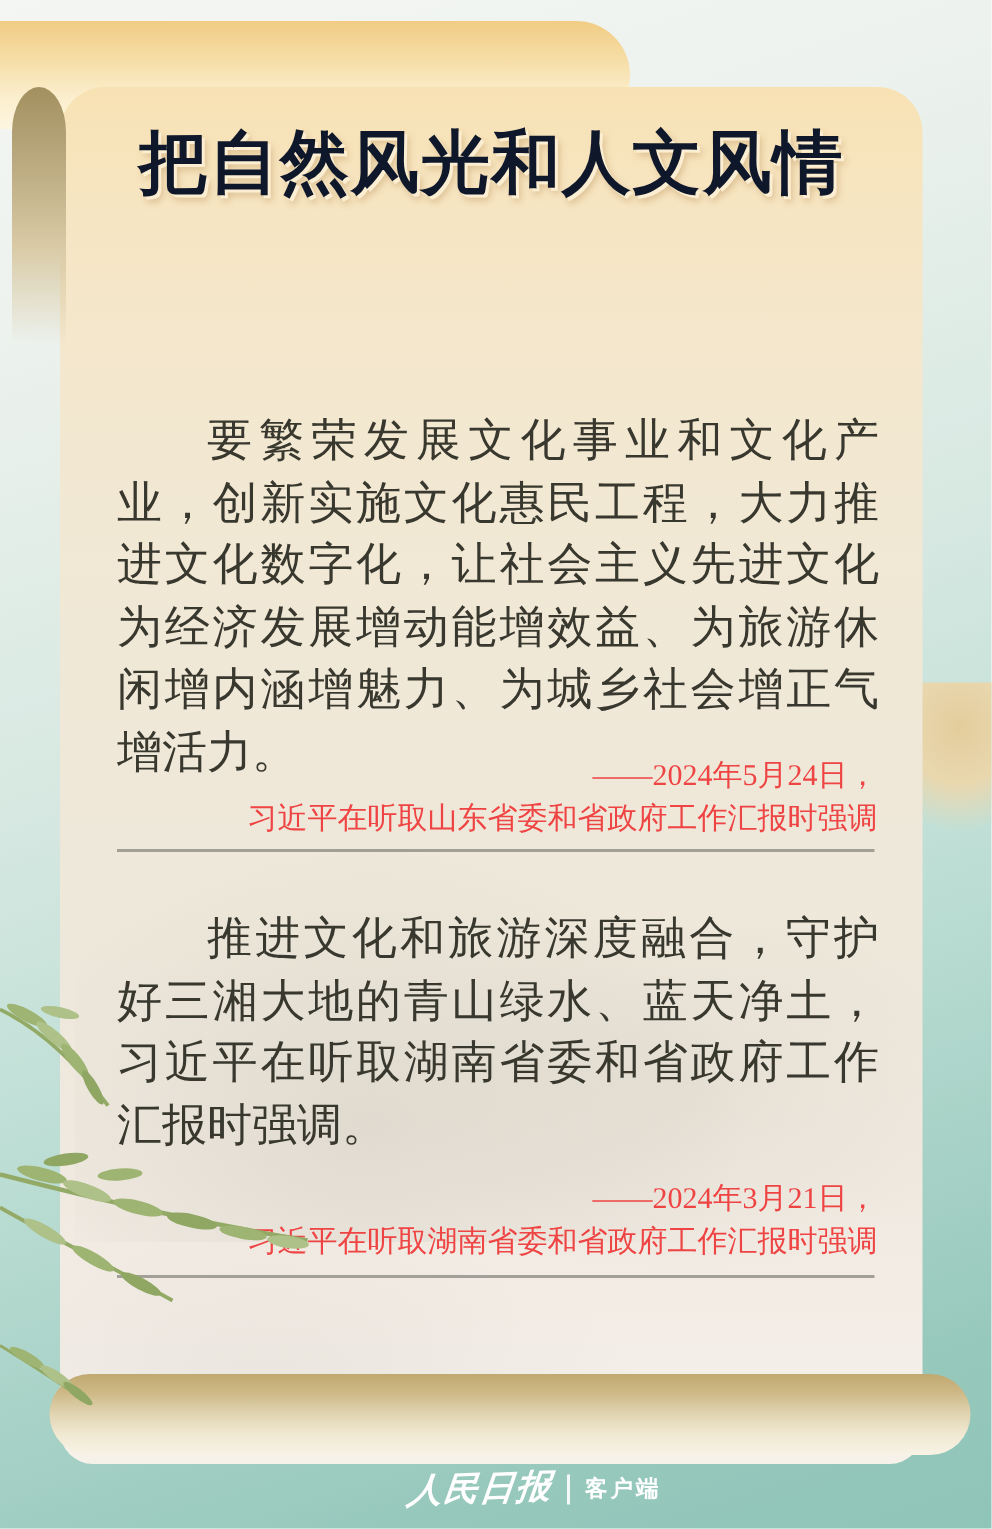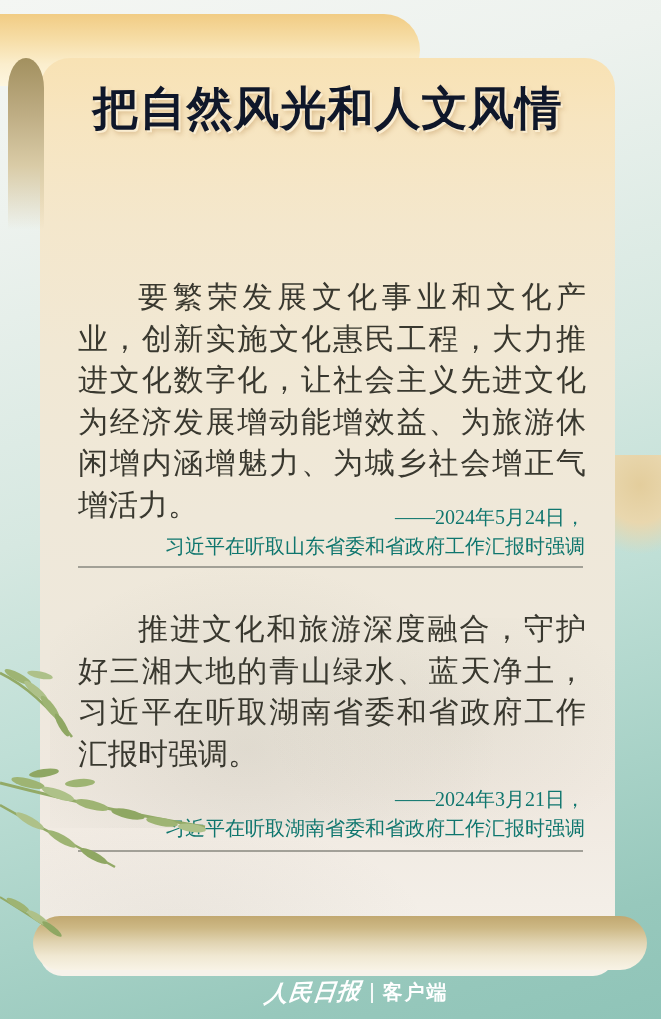--- a/index.html
+++ b/index.html
@@ -61,25 +61,25 @@
     position:absolute;left:40px;top:72px;width:575px;z-index:3;
     text-align:center;font-weight:800;font-size:46px;line-height:74px;
     letter-spacing:1px;color:#0f172a;
     text-shadow:2px 2px 0 #fbeed2, 3px 4px 5px rgba(185,140,85,.45);
     font-family:"Liberation Serif",serif;
   }
   .body-text{
     position:absolute;left:78px;width:508px;z-index:3;
     font-size:30px;line-height:41.5px;color:#39382f;
     text-align:justify;text-indent:2em;
-    font-family:Liberation Serif, serif;
+    font-family:Liberation Mono, monospace;
   }
   .attr{
     position:absolute;left:78px;width:507px;z-index:3;
-    font-size:20px;line-height:29px;color:#0f766e;text-align:right;
+    font-size:20px;line-height:29px;color:#ef4444;text-align:right;
     font-family:"Liberation Serif",serif;
   }
   .divider{
     position:absolute;left:78px;width:505px;height:2px;z-index:3;
     background:#8e8d85;opacity:.8;
   }
   .q1-body{top:276px;} .q1-attr{top:503px;} .div1{top:566px;}
   .q2-body{top:608px;} .q2-attr{top:785px;} .div2{top:850px;}
 
   .willow{position:absolute;left:0;top:655px;width:230px;height:290px;z-index:6;}
@@ -89,21 +89,21 @@
     display:flex;justify-content:center;align-items:center;gap:10px;
     transform:translateX(26px);color:#ffffff;
   }
   .brand-script{
     font-family:"DejaVu Serif",serif;font-style:italic;font-weight:700;
     font-size:23px;transform:skewX(-8deg) rotate(-2deg);letter-spacing:1px;
   }
   .brand-divider{width:2px;height:20px;background:rgba(255,255,255,.9);}
   .brand-suffix{
     font-family:"DejaVu Sans",sans-serif;font-weight:700;
-    font-size:20px;letter-spacing:2px;
+    font-size:15px;letter-spacing:2px;
   }
 </style>
 </head>
 <body>
 
 <div class="bg-cloud"></div>
 <div class="scroll-back-roll"></div>
 <div class="scroll-end-cap"></div>
 
 <div class="paper">

